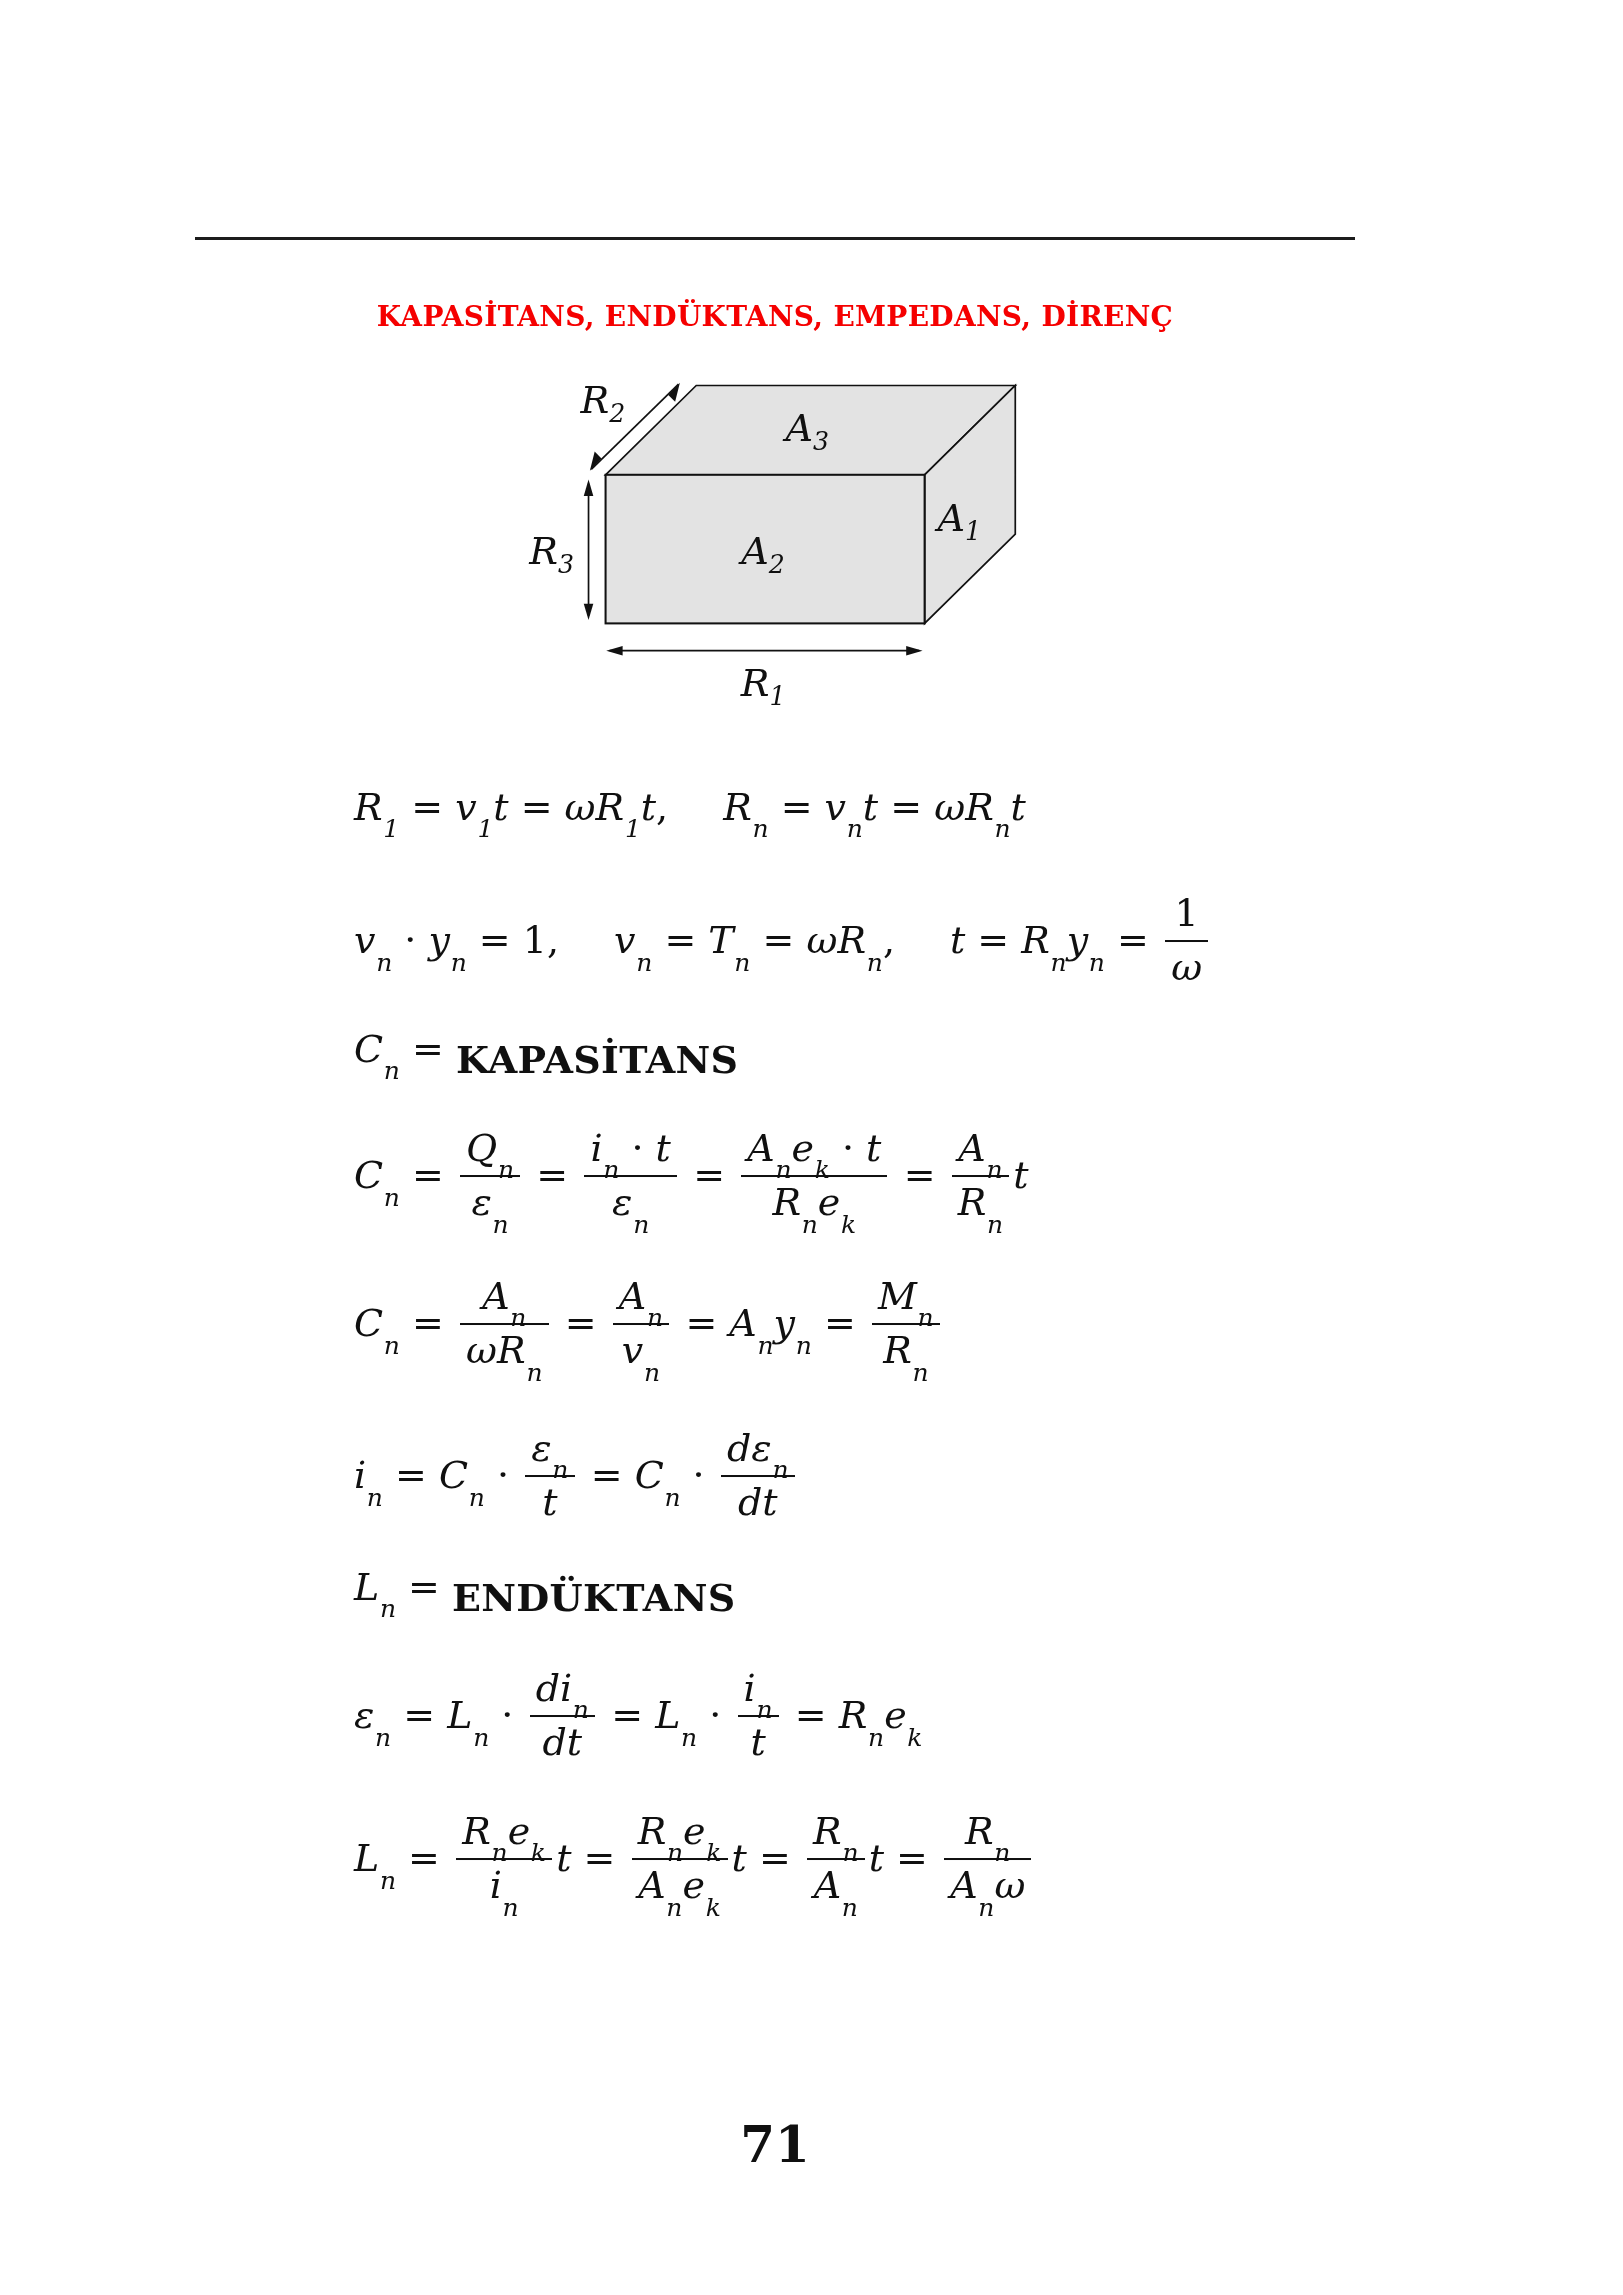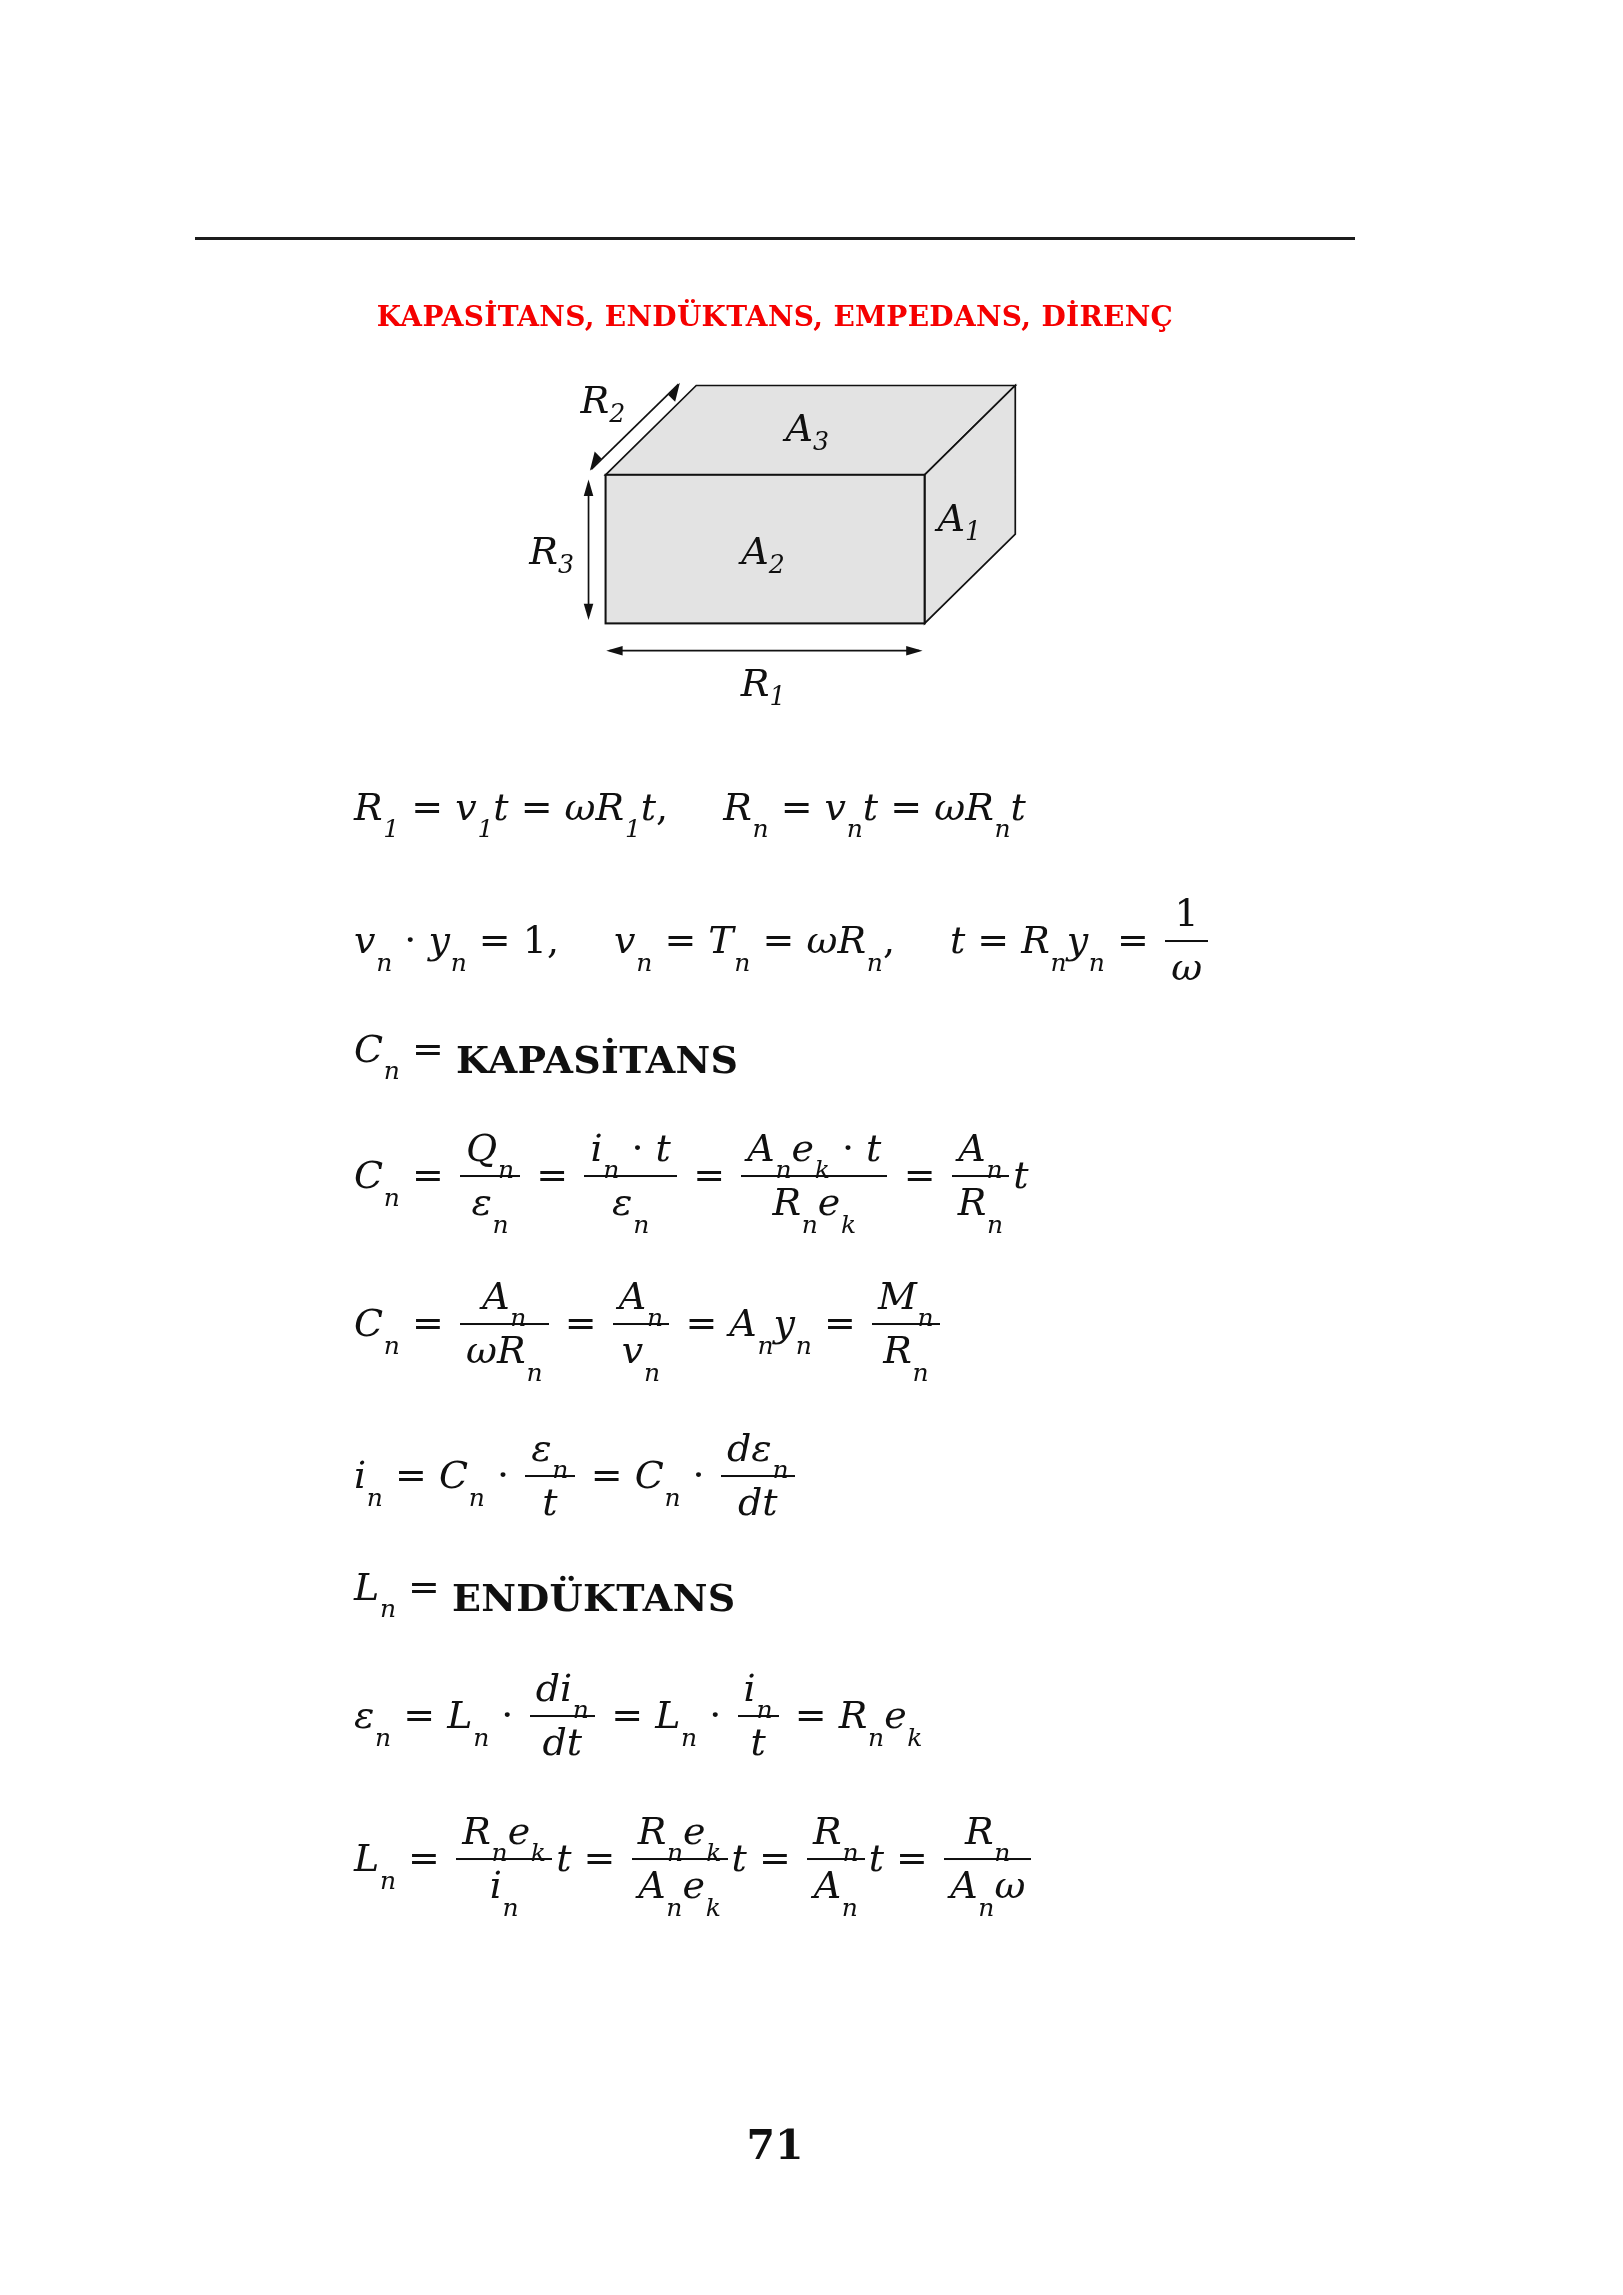--- a/index.html
+++ b/index.html
@@ -39,21 +39,21 @@
   .msub{
     font-size:25px;line-height:0;
     position:relative;top:8.9px;margin-left:0.7px;
   }
   .frac{display:inline-flex;flex-direction:column;align-items:center;margin:0 4.1px;}
   .fnum,.fden{display:block;padding:2px 6.1px;white-space:pre;text-align:center;}
   .fbar{align-self:stretch;height:2px;background:#101010;margin:1.4px 0;}
   .pagenum{
     position:absolute;left:195px;top:2124px;width:1160px;
     text-align:center;font-family:"DejaVu Serif",serif;
-    font-size:41px;font-weight:bold;line-height:42px;
+    font-size:50px;font-weight:bold;line-height:42px;
   }
 </style>
 </head>
 <body>
 
 <div class="page">
 
   <div class="toprule" style="background: rgb(28, 28, 28);"></div>
 
   <h1 class="title" style="color: rgb(245, 0, 0);">KAPASİTANS, ENDÜKTANS, EMPEDANS, DİRENÇ</h1>

